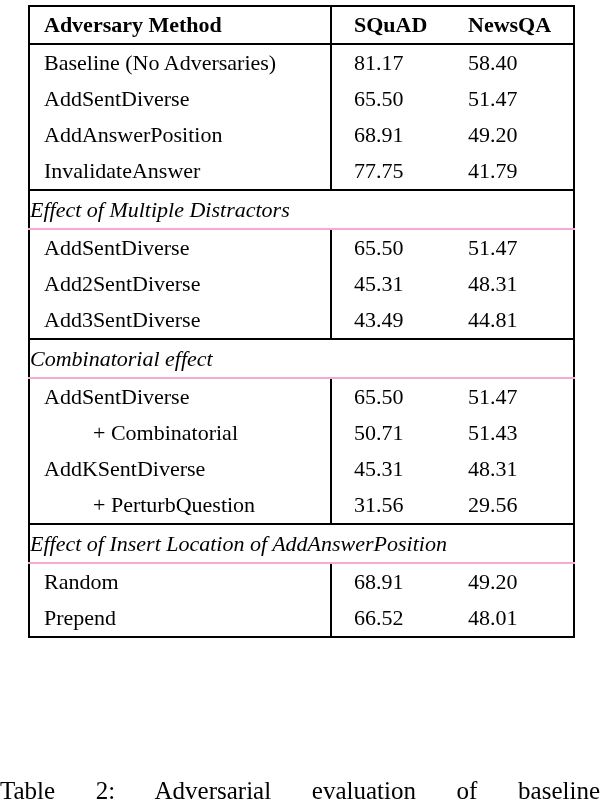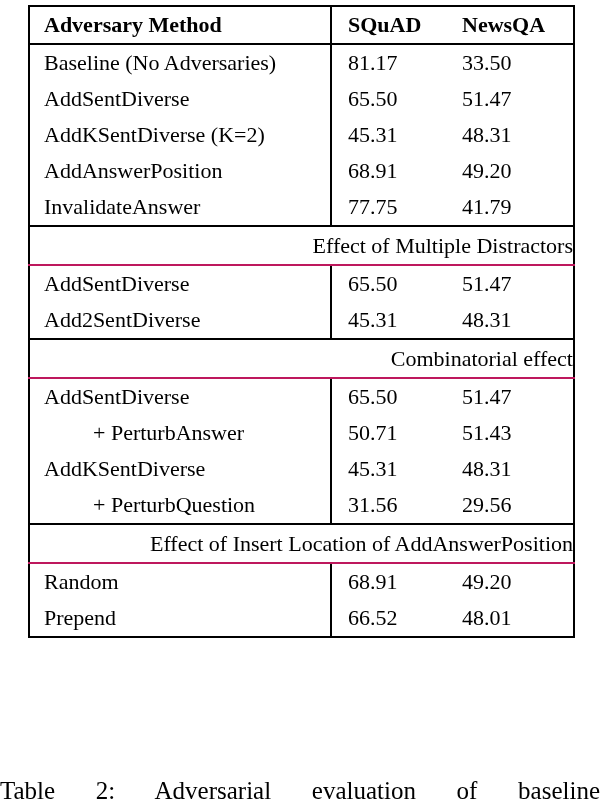--- a/index.html
+++ b/index.html
@@ -37,28 +37,29 @@
     text-align: left;
     white-space: nowrap;
     overflow: hidden;
   }
   tr.header-row th {
     font-weight: bold;
     border-bottom: 2px solid #000000;
   }
   .method-cell { padding-left: 14px; }
   .method-cell.indent { padding-left: 63px; }
-  .num-cell { padding-left: 16px; }
+  .num-cell { padding-left: 22px; }
   .divider { border-left: 2px solid #000000; }
 
   tr.section-row td {
     height: 37px;
-    text-align: right;
+    text-align: left;
+    font-style: italic;
     border-top: 2px solid #000000;
-    border-bottom: 2px solid #be185d;
+    border-bottom: 2px solid #f9a8d4;
   }
 
   .caption {
     position: absolute;
     left: 0;
     top: 776px;
     width: 600px;
     font-size: 25px;
     line-height: 30px;
     text-align: justify;
@@ -81,31 +82,26 @@
       <th class="method-cell">Adversary Method</th>
       <th class="num-cell divider">SQuAD</th>
       <th class="num-cell">NewsQA</th>
     </tr>
   </thead>
   <tbody>
 
     <tr>
       <td class="method-cell">Baseline (No Adversaries)</td>
       <td class="num-cell divider">81.17</td>
-      <td class="num-cell">33.50</td>
+      <td class="num-cell">58.40</td>
     </tr>
     <tr>
       <td class="method-cell">AddSentDiverse</td>
       <td class="num-cell divider">65.50</td>
       <td class="num-cell">51.47</td>
-    </tr>
-    <tr>
-      <td class="method-cell">AddKSentDiverse (K=2)</td>
-      <td class="num-cell divider">45.31</td>
-      <td class="num-cell">48.31</td>
     </tr>
     <tr>
       <td class="method-cell">AddAnswerPosition</td>
       <td class="num-cell divider">68.91</td>
       <td class="num-cell">49.20</td>
     </tr>
     <tr>
       <td class="method-cell">InvalidateAnswer</td>
       <td class="num-cell divider">77.75</td>
       <td class="num-cell">41.79</td>
@@ -117,31 +113,36 @@
     <tr>
       <td class="method-cell">AddSentDiverse</td>
       <td class="num-cell divider">65.50</td>
       <td class="num-cell">51.47</td>
     </tr>
     <tr>
       <td class="method-cell">Add2SentDiverse</td>
       <td class="num-cell divider">45.31</td>
       <td class="num-cell">48.31</td>
     </tr>
+    <tr>
+      <td class="method-cell">Add3SentDiverse</td>
+      <td class="num-cell divider">43.49</td>
+      <td class="num-cell">44.81</td>
+    </tr>
 
     <tr class="section-row">
       <td colspan="3">Combinatorial effect</td>
     </tr>
     <tr>
       <td class="method-cell">AddSentDiverse</td>
       <td class="num-cell divider">65.50</td>
       <td class="num-cell">51.47</td>
     </tr>
     <tr>
-      <td class="method-cell indent">+ PerturbAnswer</td>
+      <td class="method-cell indent">+ Combinatorial</td>
       <td class="num-cell divider">50.71</td>
       <td class="num-cell">51.43</td>
     </tr>
     <tr>
       <td class="method-cell">AddKSentDiverse</td>
       <td class="num-cell divider">45.31</td>
       <td class="num-cell">48.31</td>
     </tr>
     <tr>
       <td class="method-cell indent">+ PerturbQuestion</td>

